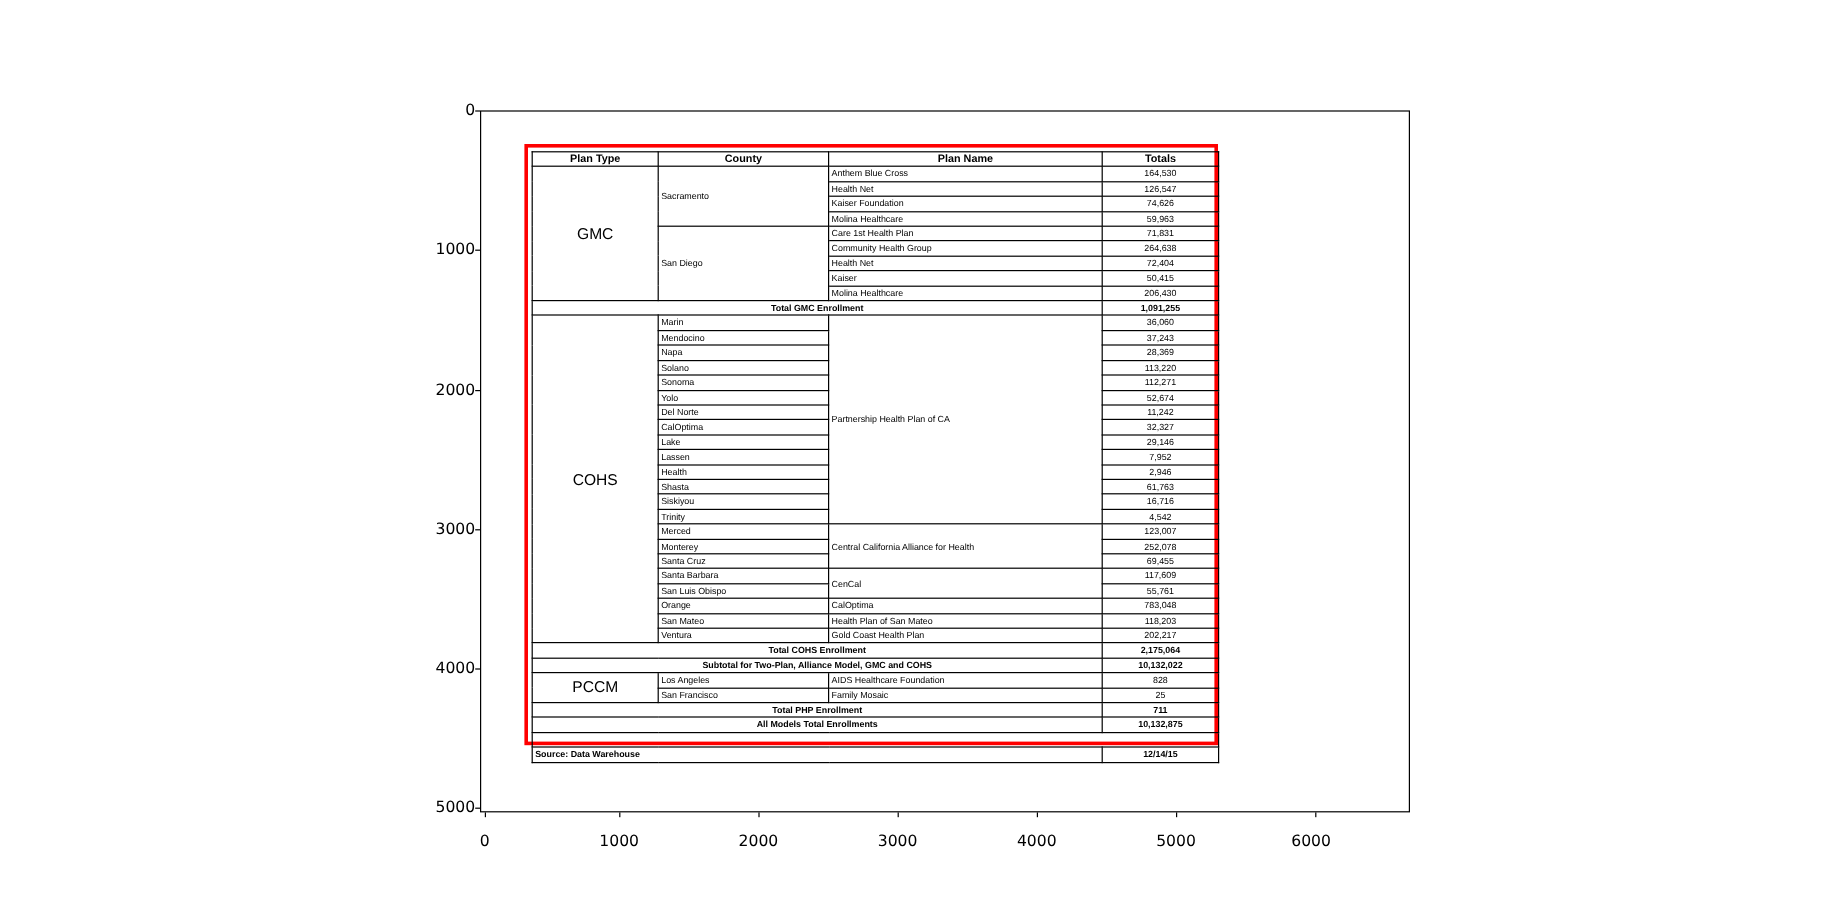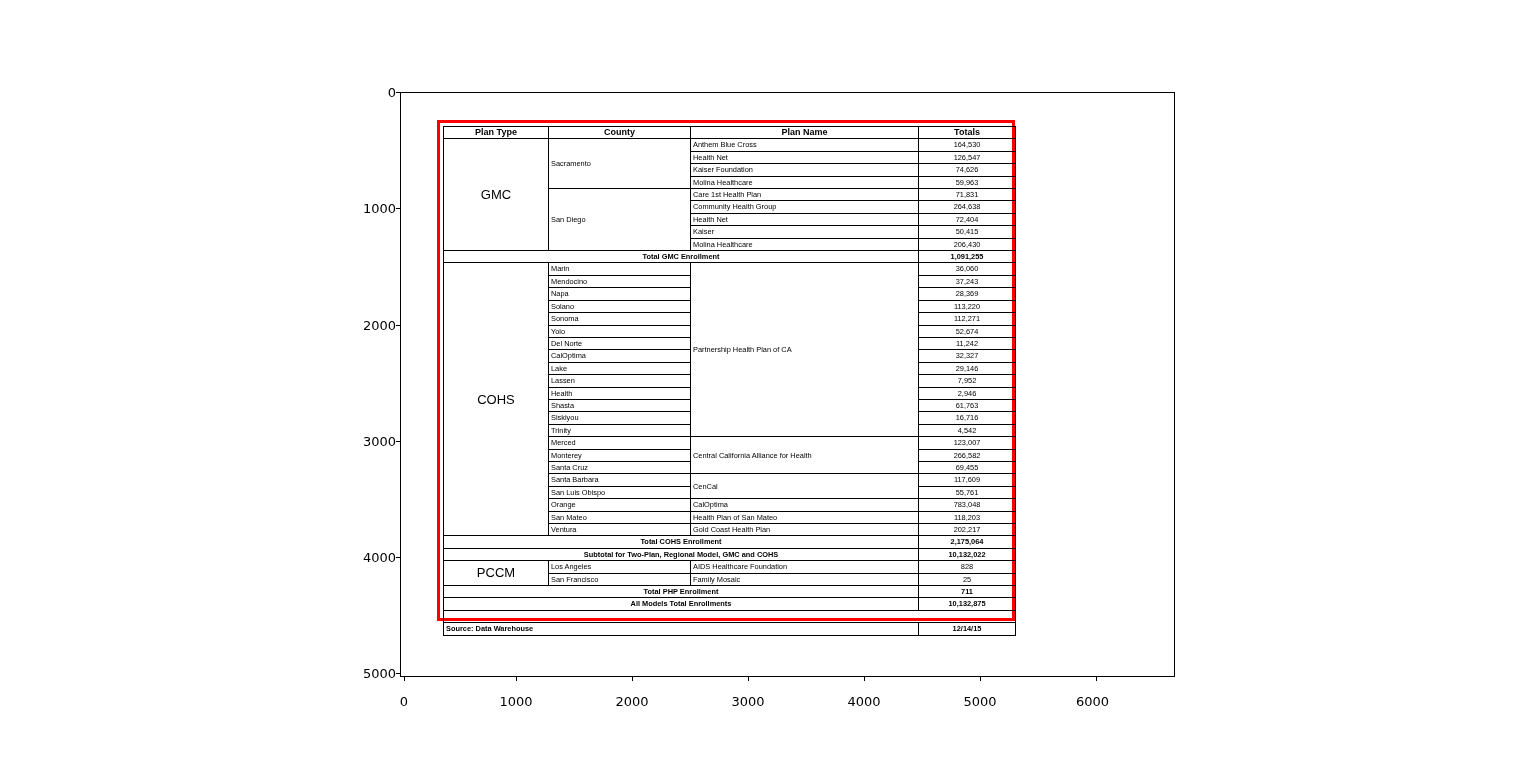--- a/index.html
+++ b/index.html
@@ -187,21 +187,21 @@
             <td class="num">4,542</td>
           </tr>
 
         <tr>
           <td>Merced</td>
           <td class="plan-vert" rowspan="3">Central California Alliance for Health</td>
           <td class="num">123,007</td>
         </tr>
         <tr>
             <td>Monterey</td>
-            <td class="num">266,582</td>
+            <td class="num">252,078</td>
           </tr>
         <tr>
             <td>Santa Cruz</td>
             <td class="num">69,455</td>
           </tr>
 
         <tr>
           <td>Santa Barbara</td>
           <td class="plan-vert" rowspan="2">CenCal</td>
           <td class="num">117,609</td>
@@ -225,21 +225,21 @@
           <td>Ventura</td>
           <td>Gold Coast Health Plan</td>
           <td class="num">202,217</td>
         </tr>
 
         <tr class="totrow">
           <td class="right bold" colspan="3">Total COHS Enrollment</td>
           <td class="num bold">2,175,064</td>
         </tr>
         <tr class="totrow">
-          <td class="center bold" colspan="3">Subtotal for Two-Plan, Regional Model, GMC and COHS</td>
+          <td class="center bold" colspan="3">Subtotal for Two-Plan, Alliance Model, GMC and COHS</td>
           <td class="num bold">10,132,022</td>
         </tr>
 
         <tr>
           <td class="mid" rowspan="2">PCCM</td>
           <td>Los Angeles</td>
           <td>AIDS Healthcare Foundation</td>
           <td class="num">828</td>
         </tr>
         <tr>

